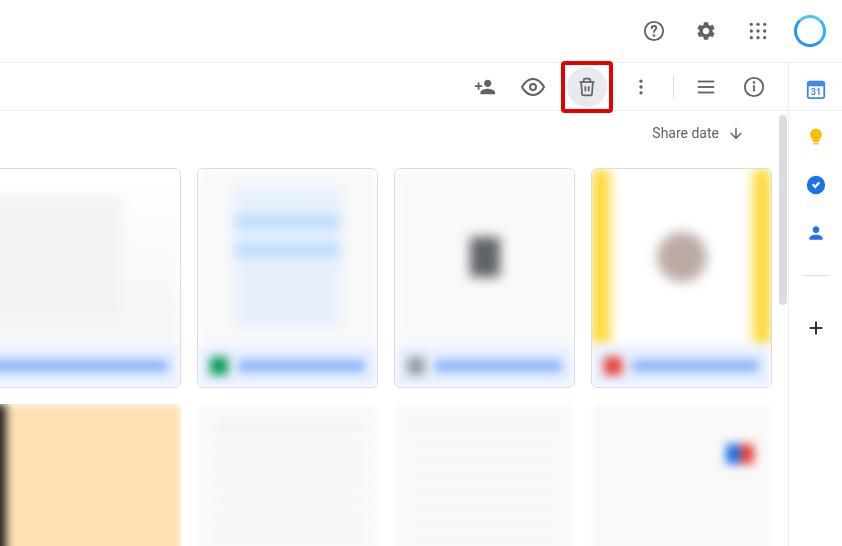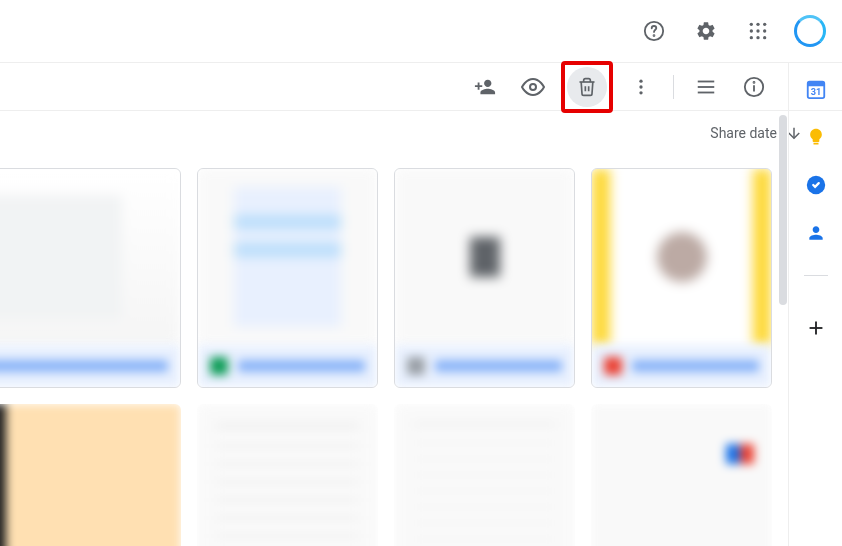--- a/index.html
+++ b/index.html
@@ -86,21 +86,21 @@
       height: 40px;
       display: flex;
       align-items: center;
       justify-content: center;
     }
     .sort-row {
       height: 44px;
       display: flex;
       align-items: center;
       justify-content: flex-end;
-      padding-right: 39px;
+      padding-right: 97px;
       gap: 8px;
       font-size: 14px;
       color: #5f6368;
     }
     .content-area {
       position: absolute;
       left: 0;
       top: 160px;
       right: 54px;
       bottom: 0;

